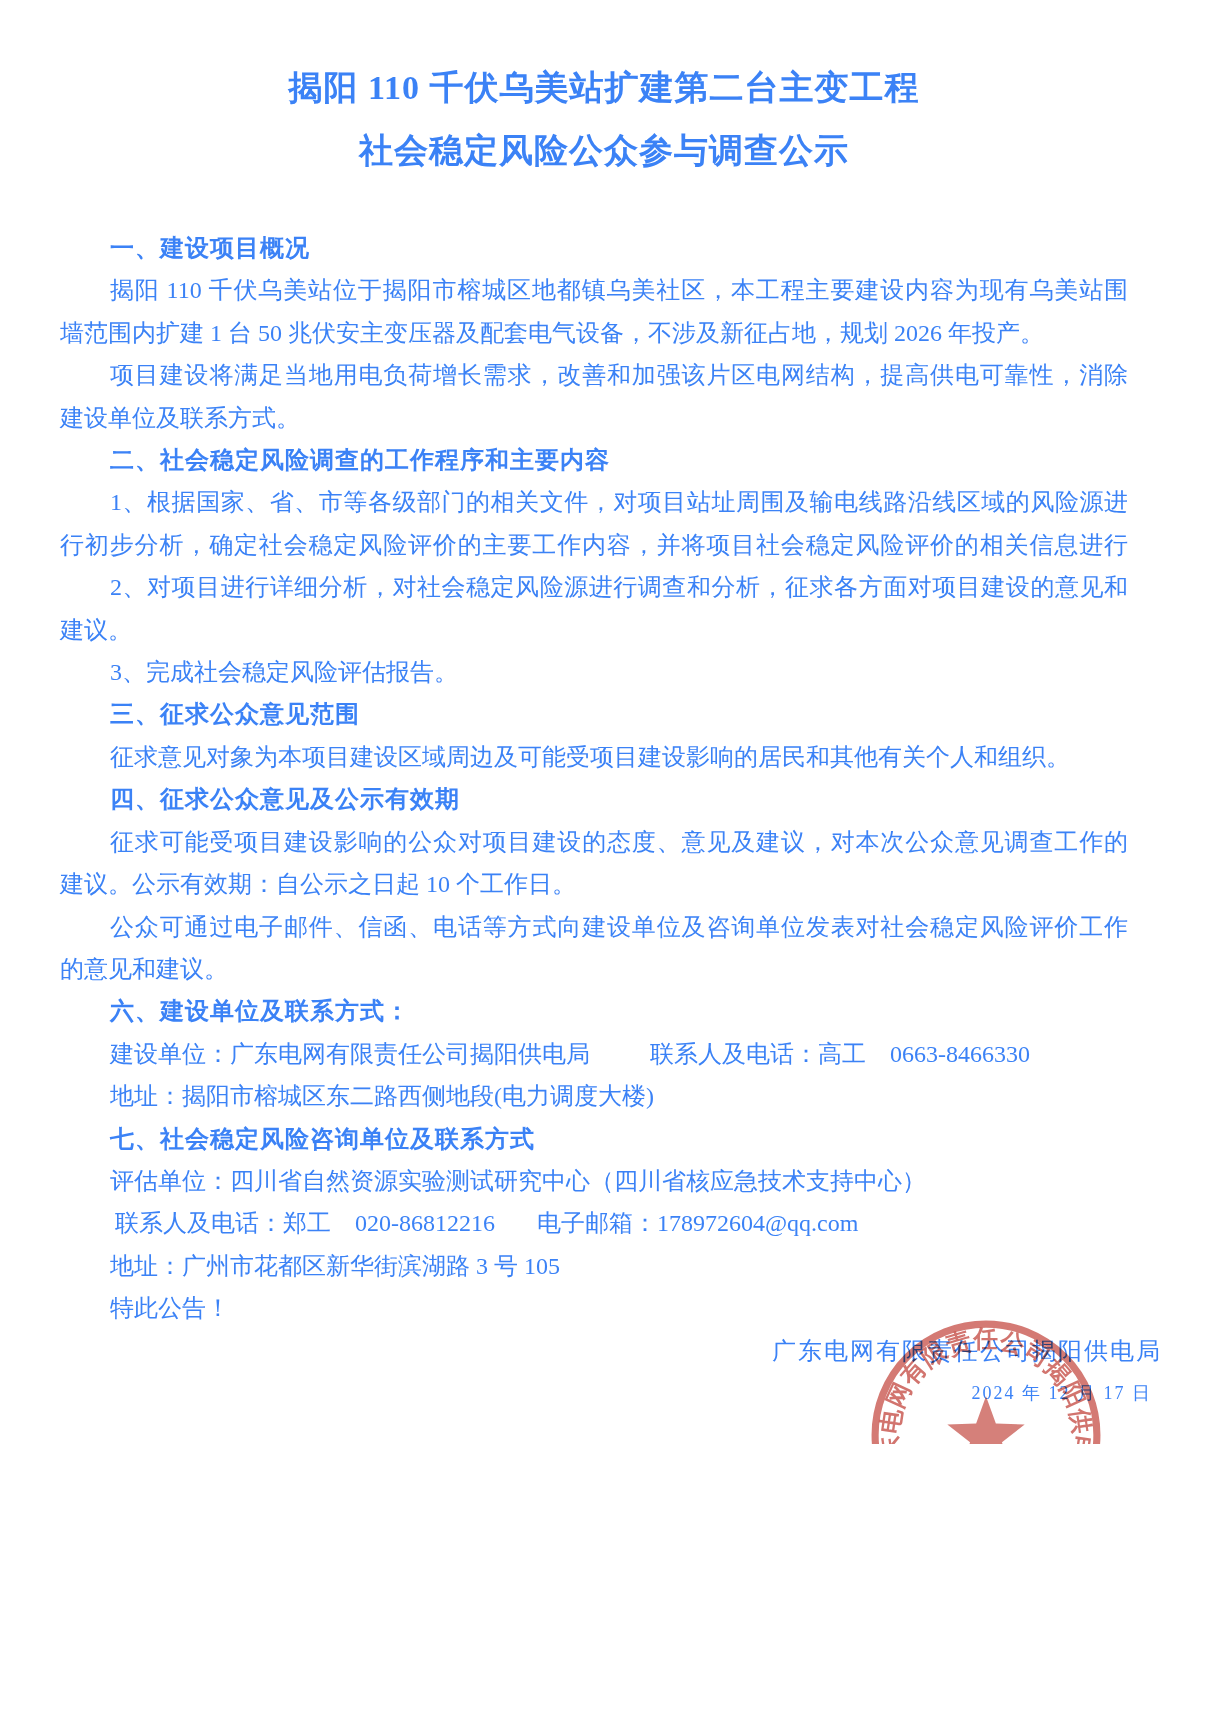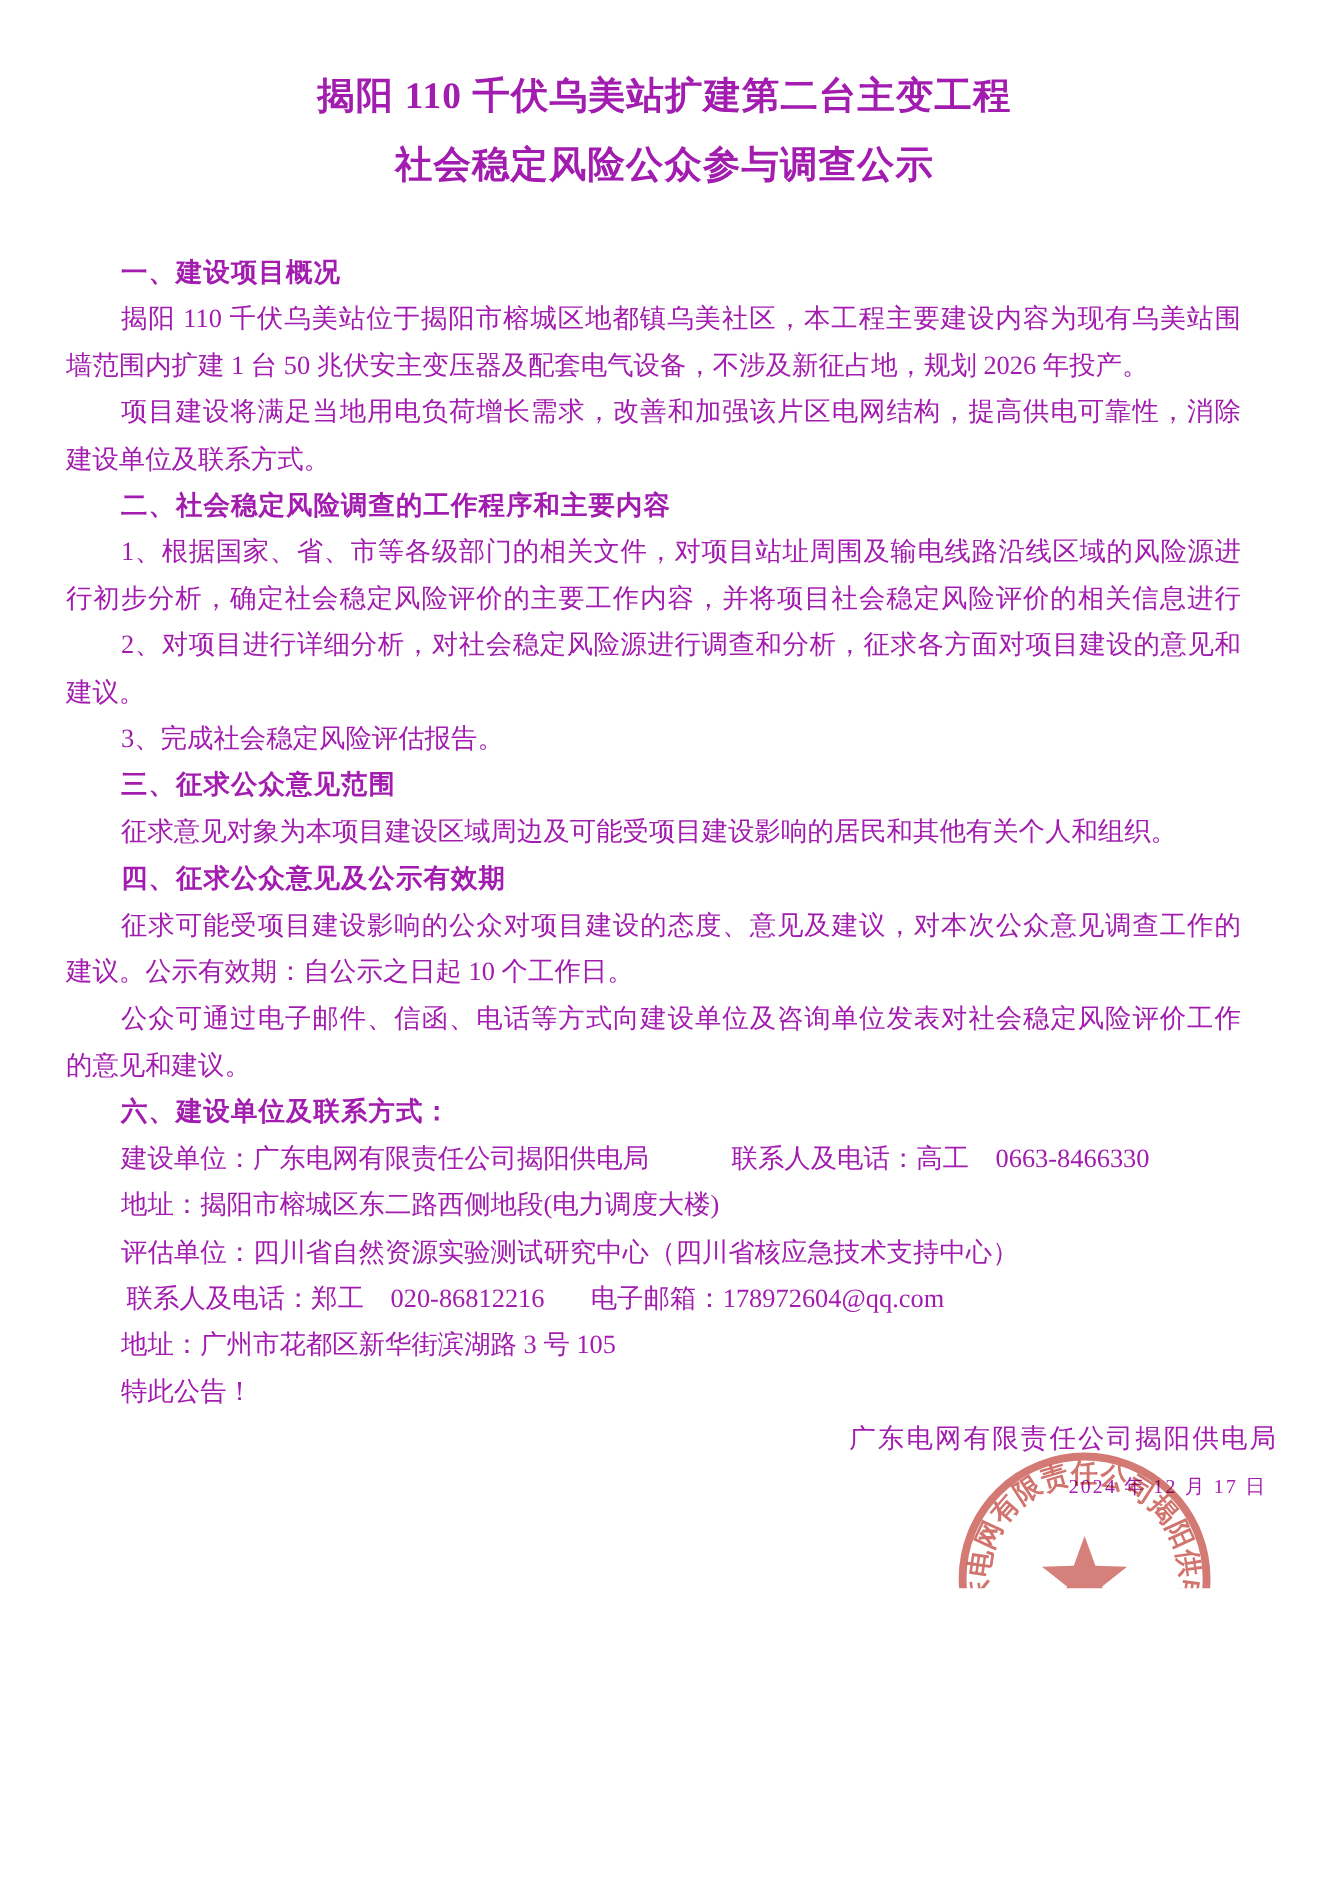--- a/index.html
+++ b/index.html
@@ -2,21 +2,21 @@
 <html><head>
 <meta charset="utf-8">
 <style>
   html,body{margin:0;padding:0;background:#ffffff;}
   .page{
     position:relative;
     width:1208px;height:1444px;
     background:#ffffff;
     overflow:hidden;
     font-family:"Liberation Serif","DejaVu Serif",serif;
-    color:#a21caf;
+    color:#3b82f6;
     text-decoration:underline;
   }
   
   .titles{
     position:absolute;top:56px;left:0;width:1208px;
     text-align:center;
     font-weight:bold;
     font-size:34px;
     line-height:63px;
     letter-spacing:1px;
@@ -34,21 +34,21 @@
     font-family:"Liberation Sans","DejaVu Sans",sans-serif;
     font-weight:bold;
     letter-spacing:1px;
   }
   .fill{
     white-space:normal;
     text-align:justify;
     text-align-last:justify;
     word-break:keep-all;
   }
-  .gap1{margin-left:75px;}
+  .gap1{margin-left:60px;}
   .gap2{margin-left:42px;}
   .sig{text-align:right;}
   .sig-company{margin-right:-34px;letter-spacing:2px;}
   .sig-date{margin-right:-24px;letter-spacing:2px;font-size:18px;}
   
   .stamp{
     position:absolute;left:869px;top:1318px;
     width:234px;height:234px;
     mix-blend-mode:multiply;
     opacity:0.88;
@@ -87,20 +87,21 @@
     <p class="ln ind fill">征求可能受项目建设影响的公众对项目建设的态度、意见及建议，对本次公众意见调查工作的</p>
     <p class="ln">建议。公示有效期：自公示之日起 10 个工作日。</p>
 
     <p class="ln ind fill">公众可通过电子邮件、信函、电话等方式向建设单位及咨询单位发表对社会稳定风险评价工作</p>
     <p class="ln">的意见和建议。</p>
 
     <p class="ln ind hd">六、建设单位及联系方式：</p>
     <p class="ln ind"><span>建设单位：广东电网有限责任公司揭阳供电局</span><span class="gap1">联系人及电话：高工　0663-8466330</span></p>
     <p class="ln ind">地址：揭阳市榕城区东二路西侧地段(电力调度大楼)</p>
 
+    <p class="ln ind hd">七、社会稳定风险咨询单位及联系方式</p>
     <p class="ln ind">评估单位：四川省自然资源实验测试研究中心（四川省核应急技术支持中心）</p>
     <p class="ln ind2"><span>联系人及电话：郑工　020-86812216</span><span class="gap2">电子邮箱：178972604@qq.com</span></p>
     <p class="ln ind">地址：广州市花都区新华街滨湖路 3 号 105</p>
 
     <p class="ln ind">特此公告！</p>
 
     <p class="ln sig sig-company">广东电网有限责任公司揭阳供电局</p>
     <p class="ln sig sig-date">2024 年 12 月 17 日</p>
   </div>
 

